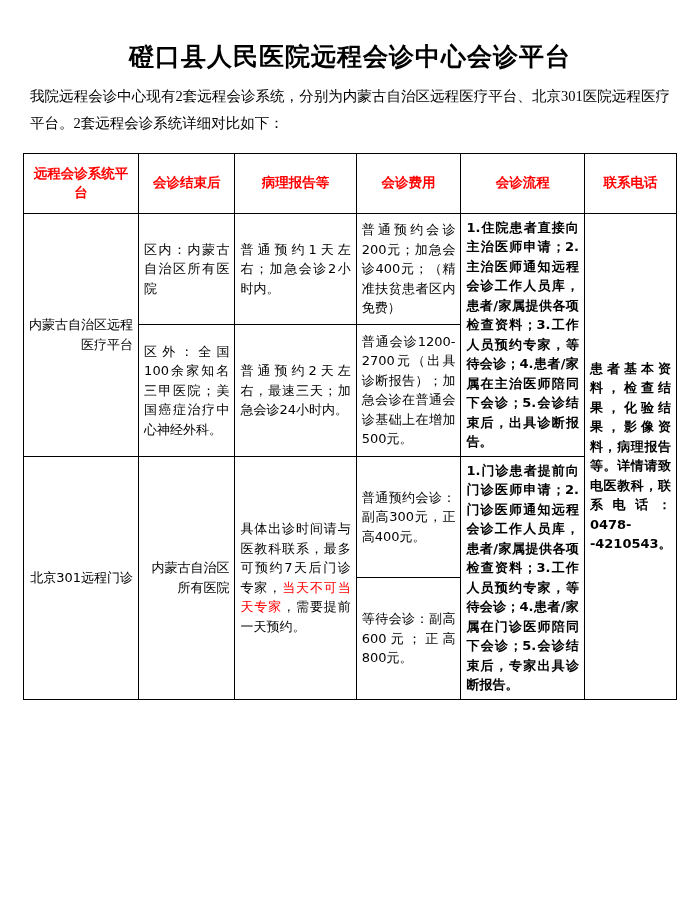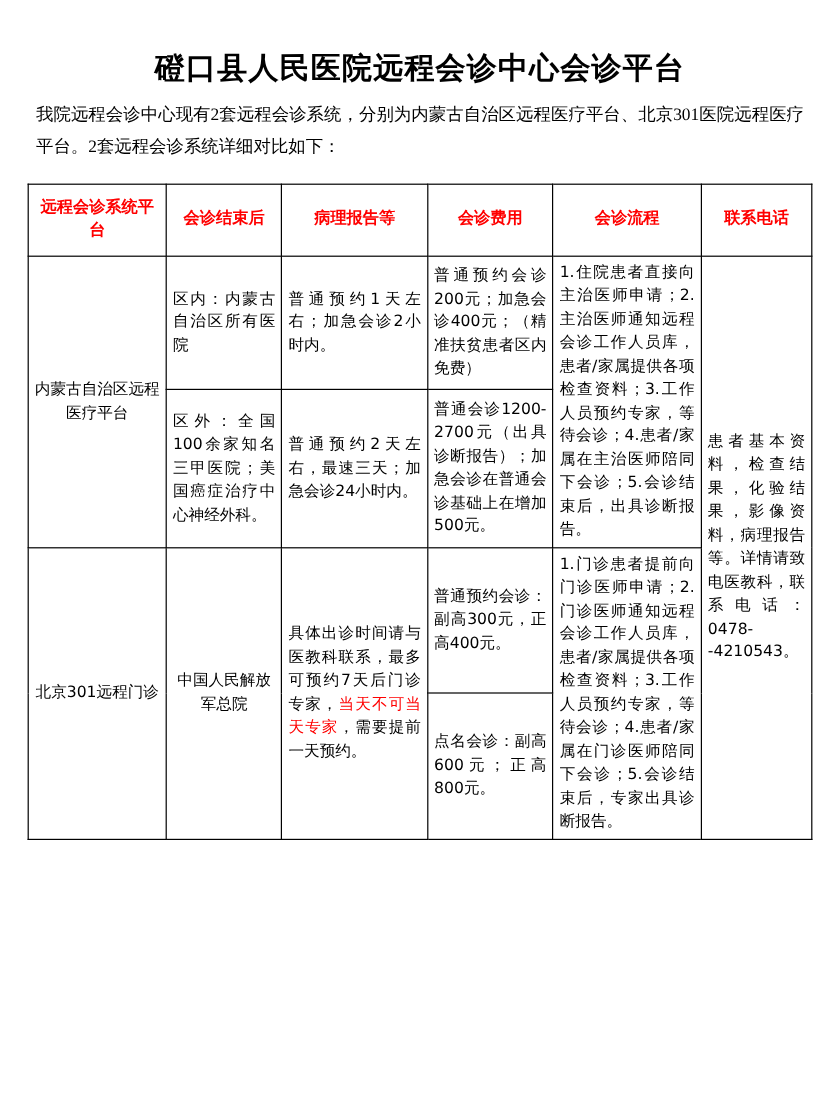--- a/index.html
+++ b/index.html
@@ -53,30 +53,31 @@
   }
   table.compare th {
     color: #ff0000;
     font-weight: bold;
     text-align: center;
     font-size: 13.5px;
     padding: 10px 4px;
     line-height: 1.45;
   }
   .c-center {
-    text-align: center;
+    text-align: right;
   }
   .c-just {
     text-align: justify;
   }
   .red {
     color: #ff0000;
   }
   .cell-top {
     vertical-align: top;
+    font-weight: bold;
   }
   col.c1 { width: 110px; }
   col.c2 { width: 92px; }
   col.c3 { width: 116px; }
   col.c4 { width: 100px; }
   col.c5 { width: 118px; }
   col.c6 { width: 88px; }
 </style>
 </head>
 <body>
@@ -115,24 +116,24 @@
         <td class="c-just cell-top" rowspan="2">1.住院患者直接向主治医师申请；2.主治医师通知远程会诊工作人员库，患者/家属提供各项检查资料；3.工作人员预约专家，等待会诊；4.患者/家属在主治医师陪同下会诊；5.会诊结束后，出具诊断报告。</td>
         <td class="c-just cell-top" rowspan="4">患者基本资料，检查结果，化验结果，影像资料，病理报告等。详情请致电医教科，联系电话：0478--4210543。</td>
       </tr>
       <tr>
         <td class="c-just">区外：全国100余家知名三甲医院；美国癌症治疗中心神经外科。</td>
         <td class="c-just">普通预约2天左右，最速三天；加急会诊24小时内。</td>
         <td class="c-just">普通会诊1200-2700元（出具诊断报告）；加急会诊在普通会诊基础上在增加500元。</td>
       </tr>
       <tr>
         <td class="c-center" rowspan="2">北京301远程门诊</td>
-        <td class="c-center" rowspan="2">中国人民解放军总院</td>
+        <td class="c-center" rowspan="2">内蒙古自治区所有医院</td>
         <td class="c-just" rowspan="2"><span>具体出诊时间请与医教科联系，最多可预约7天后门诊专家，</span><span class="red">当天不可当天专家</span><span>，需要提前一天预约。</span></td>
         <td class="c-just">普通预约会诊：副高300元，正高400元。</td>
         <td class="c-just cell-top" rowspan="2">1.门诊患者提前向门诊医师申请；2.门诊医师通知远程会诊工作人员库，患者/家属提供各项检查资料；3.工作人员预约专家，等待会诊；4.患者/家属在门诊医师陪同下会诊；5.会诊结束后，专家出具诊断报告。</td>
       </tr>
       <tr>
-        <td class="c-just">点名会诊：副高600元；正高800元。</td>
+        <td class="c-just">等待会诊：副高600元；正高800元。</td>
       </tr>
     </tbody>
   </table>
 
 </div>
 
 </body></html>

